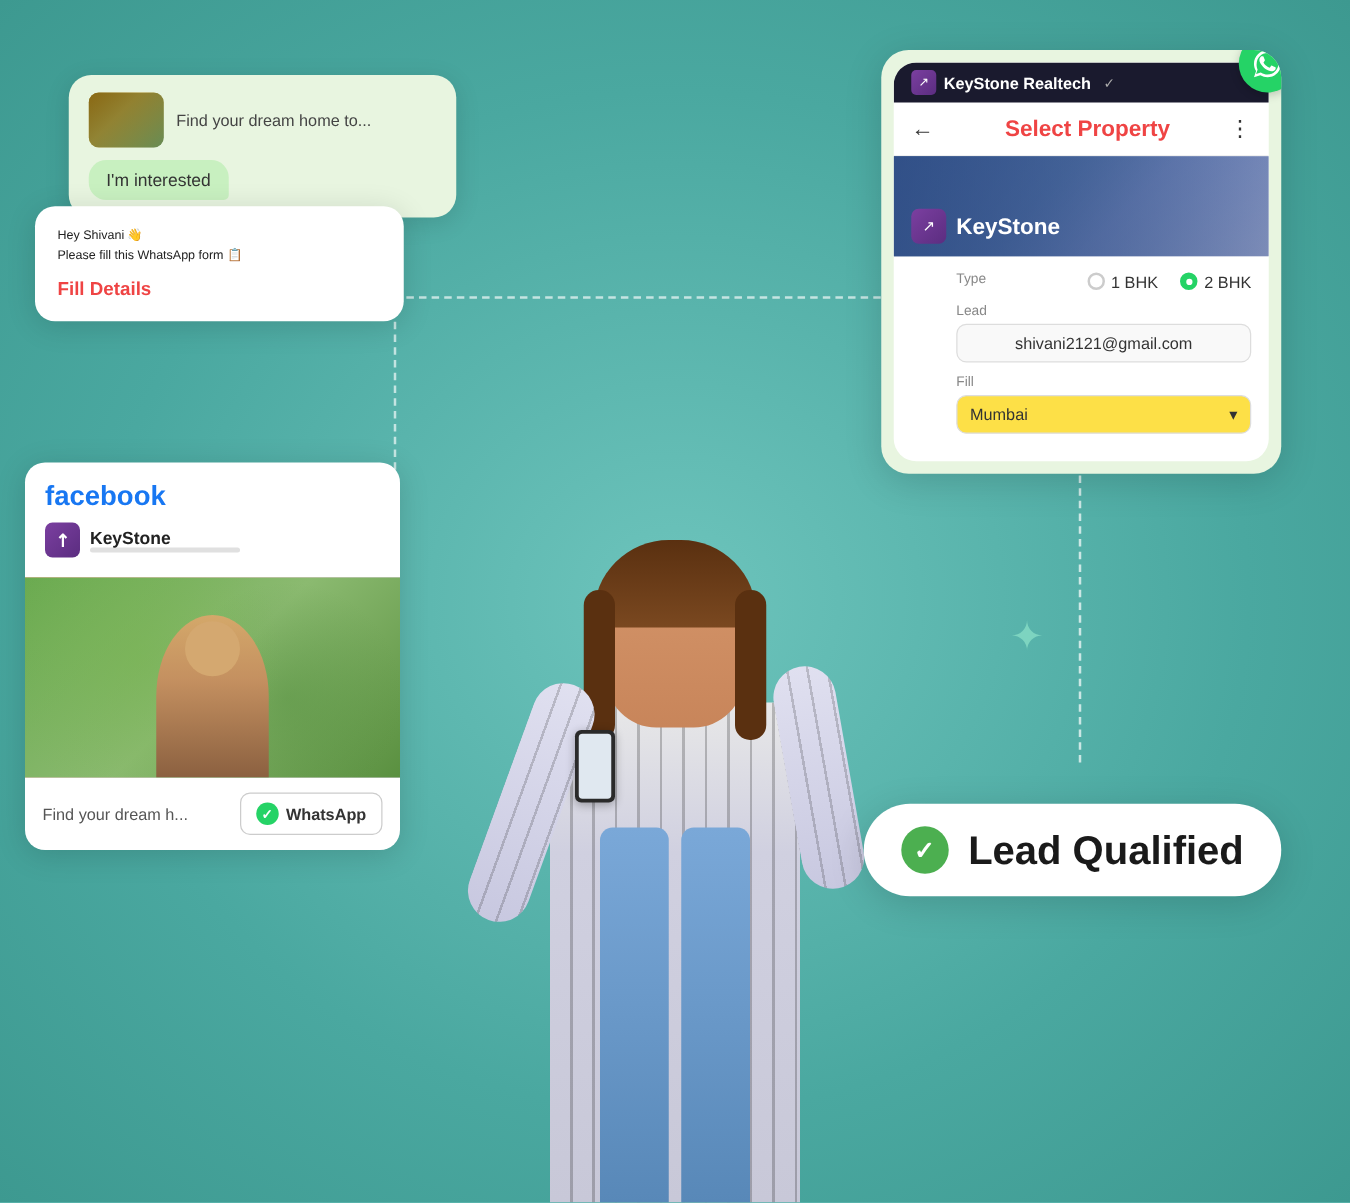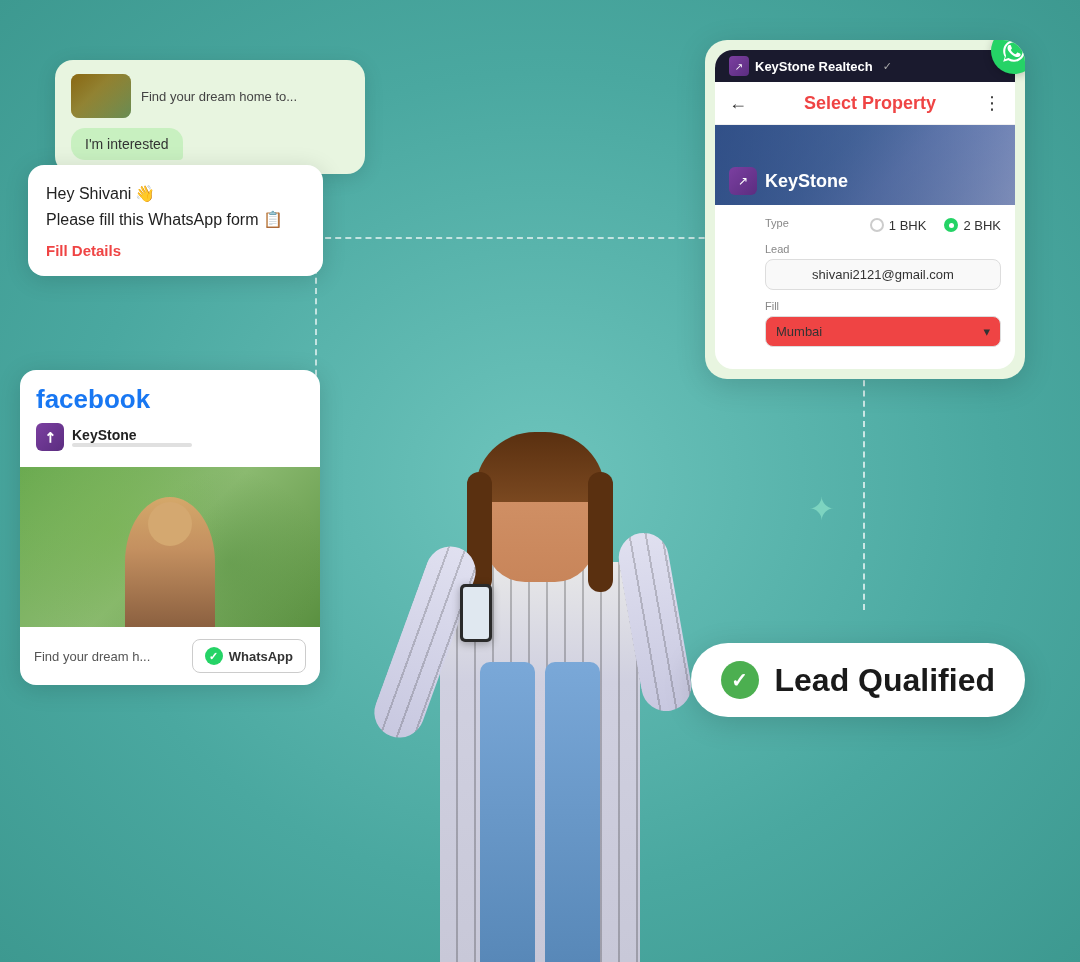--- a/index.html
+++ b/index.html
@@ -86,21 +86,21 @@
       left: 28px;
       background: #fff;
       border-radius: 16px;
       padding: 16px 18px;
       width: 295px;
       box-shadow: 0 4px 24px rgba(0,0,0,0.14);
       z-index: 10;
     }
 
     .chat-card-hey {
-      font-size: 16px;
+      font-size: 10px;
       color: #222;
       line-height: 1.6;
       margin-bottom: 10px;
     }
 
     .fill-details-btn {
       color: #ef4444;
       font-size: 15px;
       font-weight: 600;
       cursor: pointer;
@@ -119,21 +119,21 @@
       box-shadow: 0 4px 24px rgba(0,0,0,0.15);
       z-index: 10;
       overflow: hidden;
     }
 
     .facebook-header {
       padding: 14px 16px 8px;
     }
 
     .facebook-logo {
-      font-size: 26px;
+      font-size: 22px;
       font-weight: 700;
       color: #1877f2;
       font-family: Arial, sans-serif;
       margin-bottom: 8px;
     }
 
     .fb-brand-row {
       display: flex;
       align-items: center;
       gap: 8px;
@@ -647,21 +647,21 @@
 
         <div class="form-row">
           <div class="form-label">Lead</div>
           <div class="form-input" style="background:#f9f9f9;text-align:center;">
             <span>shivani2121@gmail.com</span>
           </div>
         </div>
 
         <div class="form-row">
           <div class="form-label">Fill</div>
-          <div class="form-select" style="background:#ef4444;cursor:pointer;">
+          <div class="form-select" style="background:#fde047;cursor:pointer;">
             <span>Mumbai</span>
             <span>▾</span>
           </div>
         </div>
       </div>
     </div>
   </div>
 
   <div class="dashed-line-v-right"></div>
 

